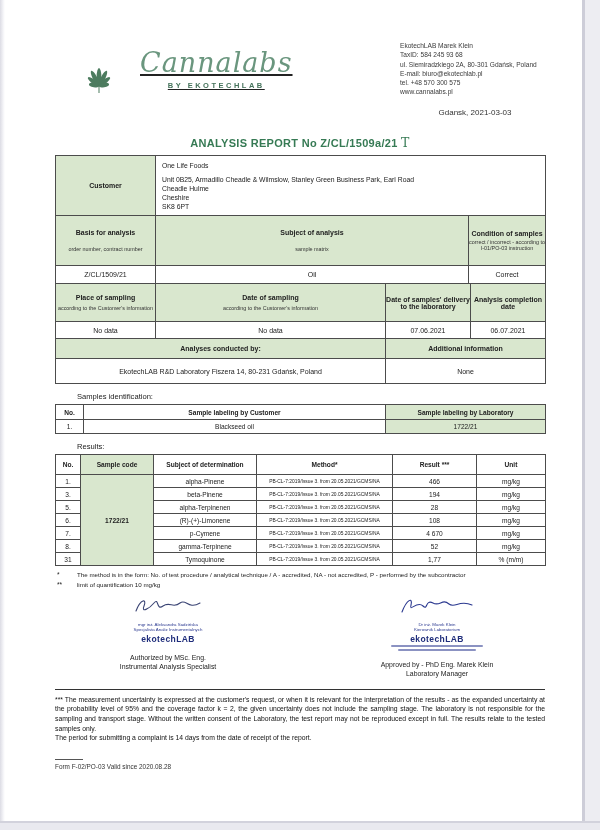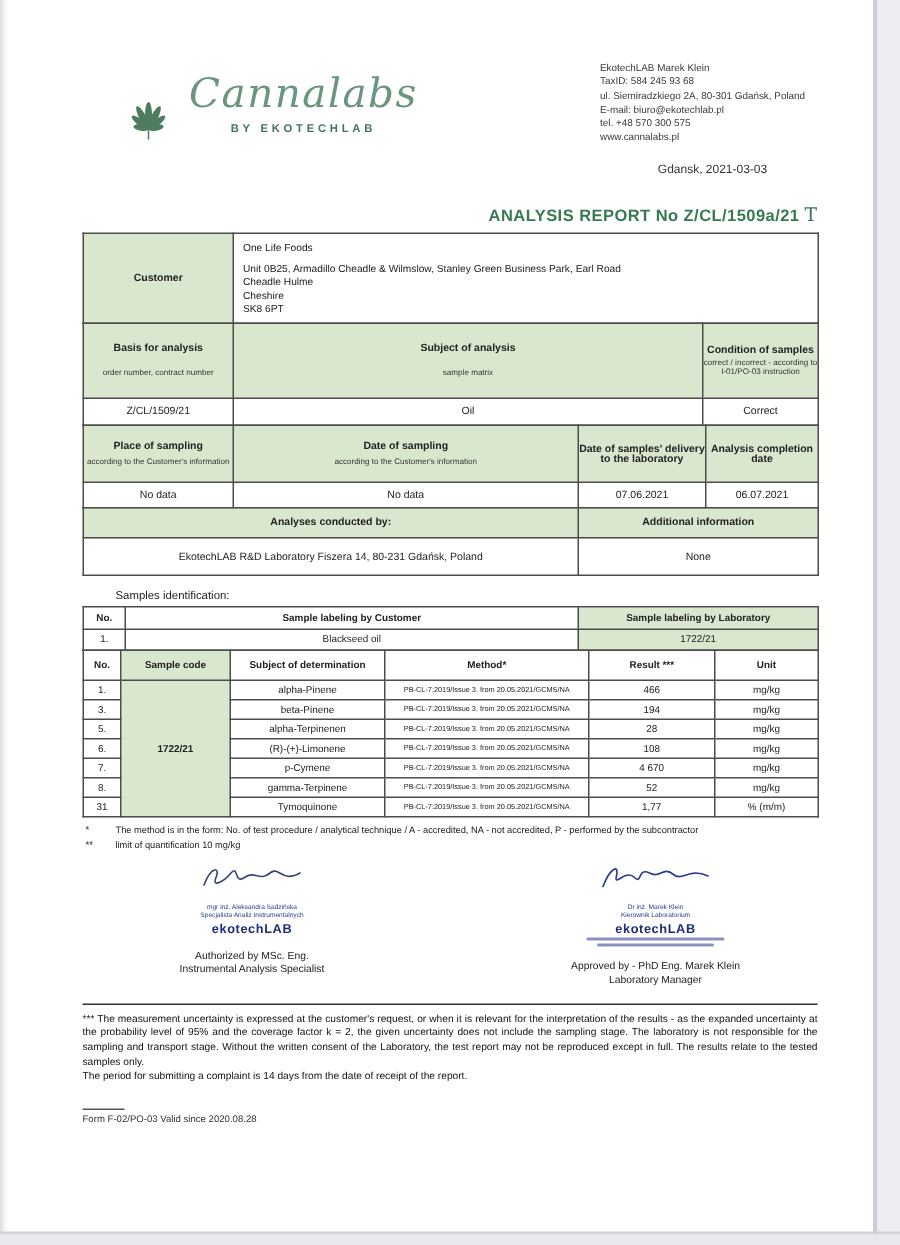--- a/index.html
+++ b/index.html
@@ -11,29 +11,29 @@
   .edge-left { position:absolute; left:0; top:0; width:5px; height:830px;
     background:linear-gradient(to right,#dcdce4,#f6f6f9 70%,transparent); }
   .edge-right-line { position:absolute; left:582px; top:0; width:3px; height:830px; background:#cdcdd8; }
   .edge-right { position:absolute; left:585px; top:0; width:15px; height:830px; background:#ededf2; }
   .edge-bottom-line { position:absolute; left:0; top:821px; width:600px; height:2px; background:#d2d2dc; }
   .edge-bottom { position:absolute; left:0; top:823px; width:600px; height:7px; background:#e9e9ef; }
 
   
   .logo { position:absolute; left:78px; top:48px; display:flex; align-items:flex-start; }
   .leaf { width:42px; height:44px; margin-top:8px; }
-  .brand-text { margin-left:6px; text-align:center; }
+  .brand-text { margin-left:20px; text-align:center;text-decoration:underline; }
   .brand-script { font-family:"DejaVu Serif", serif; font-style:italic; font-size:27px;
     color:#6a967e; line-height:30px; letter-spacing:1px; }
   .brand-sub { font-size:7.5px; font-weight:bold; letter-spacing:2.5px; color:#46735c; margin-top:3px; }
 
   .letterhead { position:absolute; left:400px; top:41px; font-size:6.6px; line-height:9.3px; color:#3a3a3a; }
   .dateline { position:absolute; left:400px; top:108px; width:150px; text-align:center; font-size:8px; color:#333; }
 
-  .title { position:absolute; left:55px; top:135px; width:490px; text-align:right;
+  .title { position:absolute; left:55px; top:135px; width:490px; text-align:center;
     font-size:11px; font-weight:bold; color:#367a54; letter-spacing:0.3px; }
   .title .suffix { font-weight:400; font-size:12.5px; font-family:"DejaVu Serif", serif; }
 
   .content { position:absolute; left:55px; top:155px; width:490px; }
   table { border-collapse:collapse; width:490px; table-layout:fixed; }
   td { border:1px solid #4c4c4c; vertical-align:middle; }
   table + table { margin-top:-1px; }
   .green { background:#d9e7ce; }
   .hd { font-weight:bold; font-size:7px; text-align:center; }
   .sub { font-weight:normal; font-size:5.4px; color:#333; }
@@ -196,20 +196,21 @@
       <td class="hd green" style="width:160px; font-size:6.6px;">Sample labeling by Laboratory</td>
     </tr>
     <tr>
       <td class="val" style="height:14px; font-size:6.6px;">1.</td>
       <td class="val" style="font-size:6.6px;">Blackseed oil</td>
       <td class="val green" style="font-size:6.6px;">1722/21</td>
     </tr>
   </tbody>
     </table>
 
+  <div class="section-title">Results:</div>
   <table class="results-table">
     <tbody>
         <tr>
       <td class="hd" style="width:25px; height:20px;">No.</td>
       <td class="hd green" style="width:73px;">Sample code</td>
       <td class="hd" style="width:103px;">Subject of determination</td>
       <td class="hd" style="width:136px;">Method*</td>
       <td class="hd" style="width:84px;">Result ***</td>
       <td class="hd" style="width:69px;">Unit</td>
     </tr>

